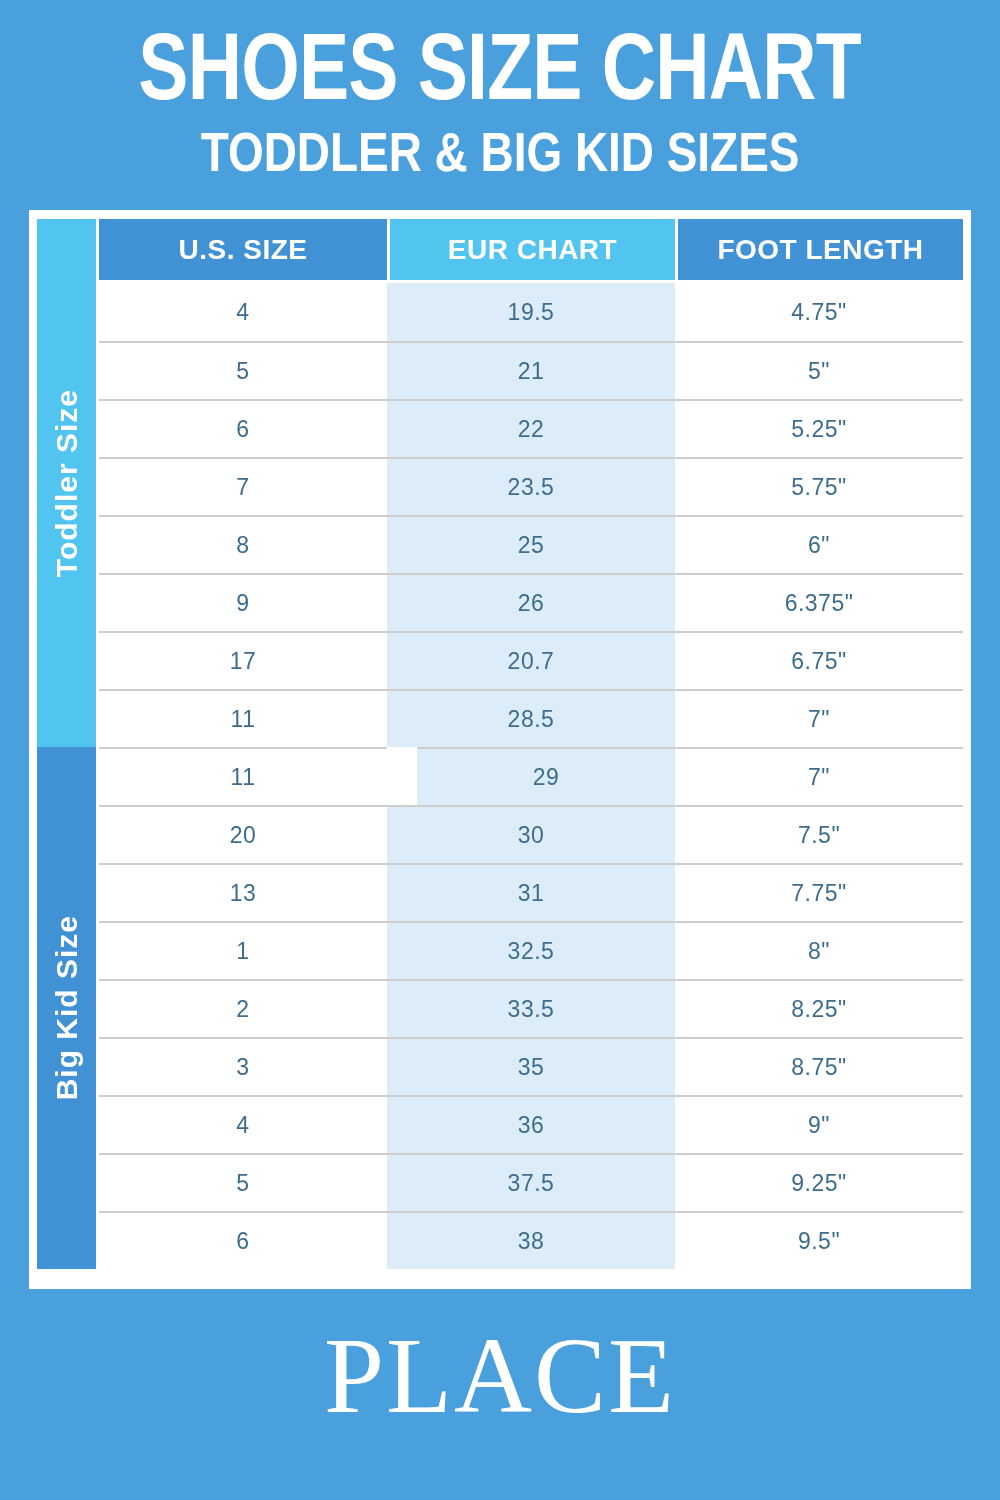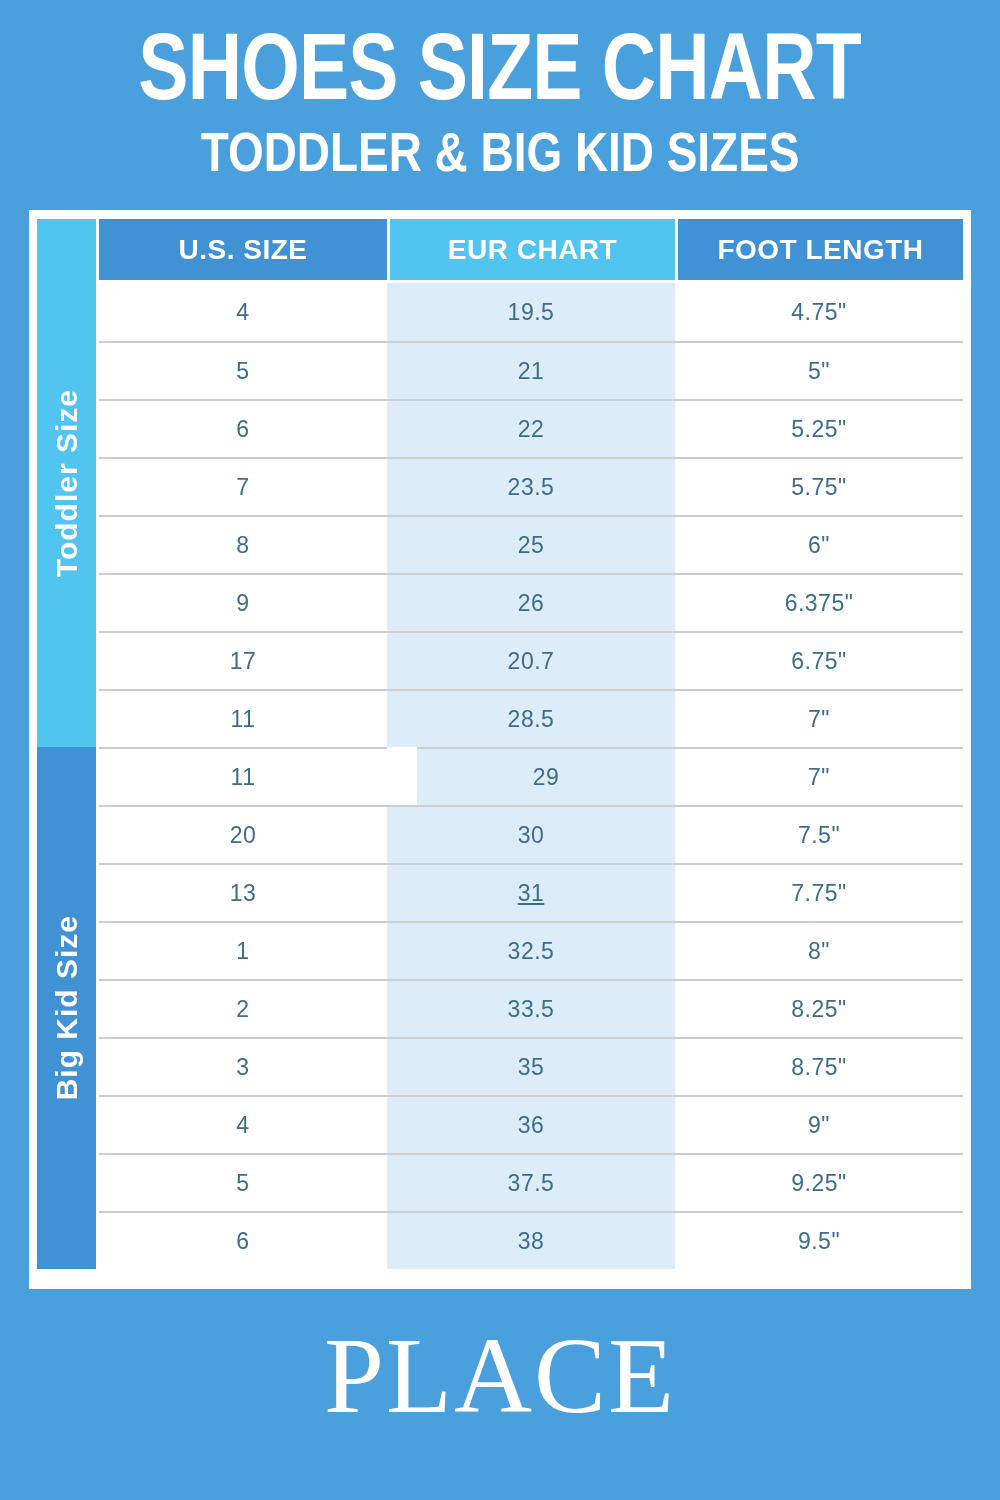--- a/index.html
+++ b/index.html
@@ -114,21 +114,21 @@
 
   <div class="cell us sep" style="grid-area: 10 / 2;">11</div>
   <div class="cell eur sep" style="grid-area: 10 / 3; margin-left: 30px;">29</div>
   <div class="cell foot sep" style="grid-area: 10 / 4;">7"</div>
 
   <div class="cell us sep" style="grid-area: 11 / 2;">20</div>
   <div class="cell eur sep" style="grid-area: 11 / 3;">30</div>
   <div class="cell foot sep" style="grid-area: 11 / 4;">7.5"</div>
 
   <div class="cell us sep" style="grid-area: 12 / 2;">13</div>
-  <div class="cell eur sep" style="grid-area: 12 / 3; text-decoration: underline;">31</div>
+  <div class="cell eur sep" style="grid-area: 12 / 3;">31</div>
   <div class="cell foot sep" style="grid-area: 12 / 4;">7.75"</div>
 
   <div class="cell us sep" style="grid-area: 13 / 2;">1</div>
   <div class="cell eur sep" style="grid-area: 13 / 3;">32.5</div>
   <div class="cell foot sep" style="grid-area: 13 / 4;">8"</div>
 
   <div class="cell us sep" style="grid-area: 14 / 2;">2</div>
   <div class="cell eur sep" style="grid-area: 14 / 3;">33.5</div>
   <div class="cell foot sep" style="grid-area: 14 / 4;">8.25"</div>
 

